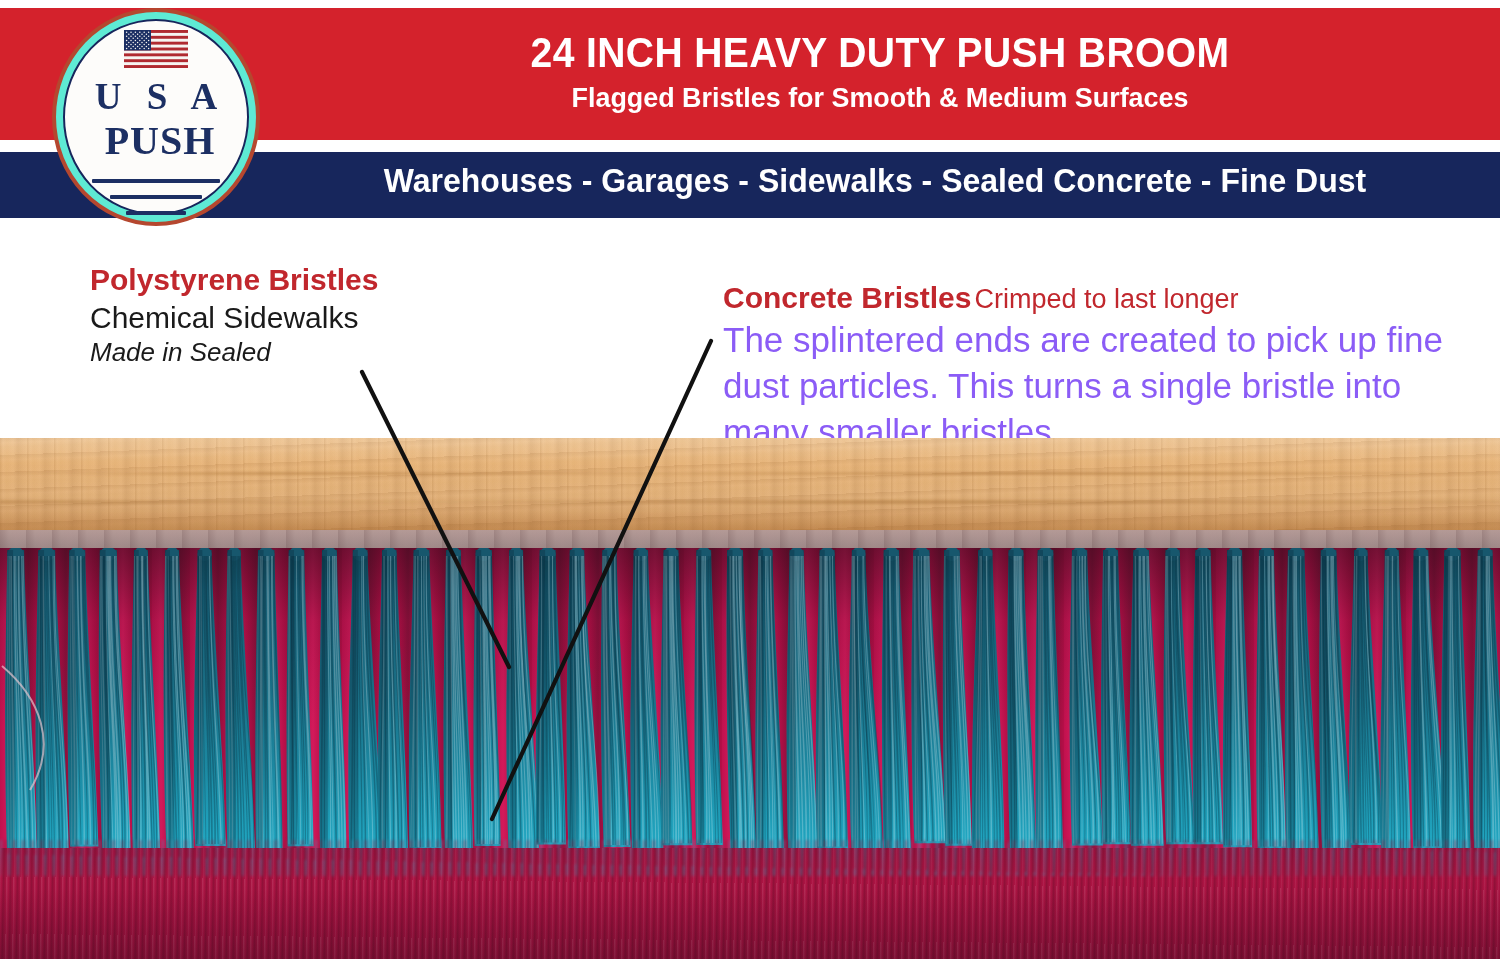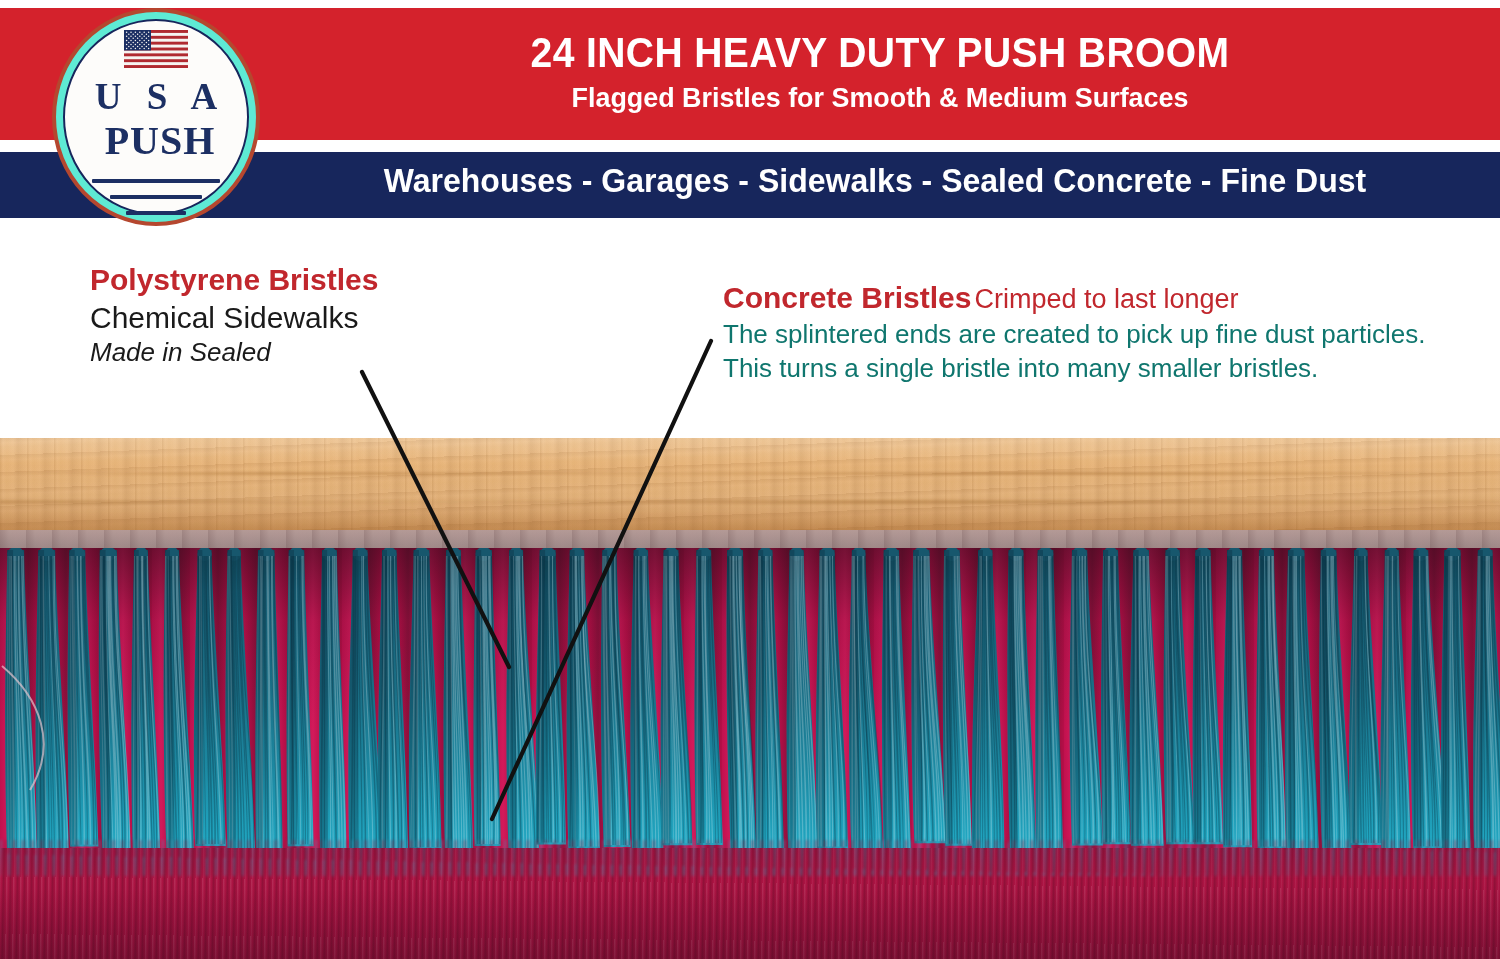--- a/index.html
+++ b/index.html
@@ -103,21 +103,21 @@
   .callout-head-red-sub {
     color:#c1272d; font-size:27px; font-weight:normal;
   }
   .callout-line2 {
     color:#1a1a1a; font-size:30px; font-weight:normal; line-height:1.25;
   }
   .callout-line3 {
     color:#1a1a1a; font-size:26px; font-style:italic; font-weight:normal; line-height:1.3;
   }
   .callout-body {
-    color:#0f766e; font-size:26px; font-weight:normal; line-height:1.32;
+    color:#8b5cf6; font-size:35px; font-weight:normal; line-height:1.32;
   }
 
   
   #leader-lines {
     position:absolute; left:0; top:0; width:1500px; height:959px;
     pointer-events:none; z-index:15;
   }
 
   
   #product-photo {

